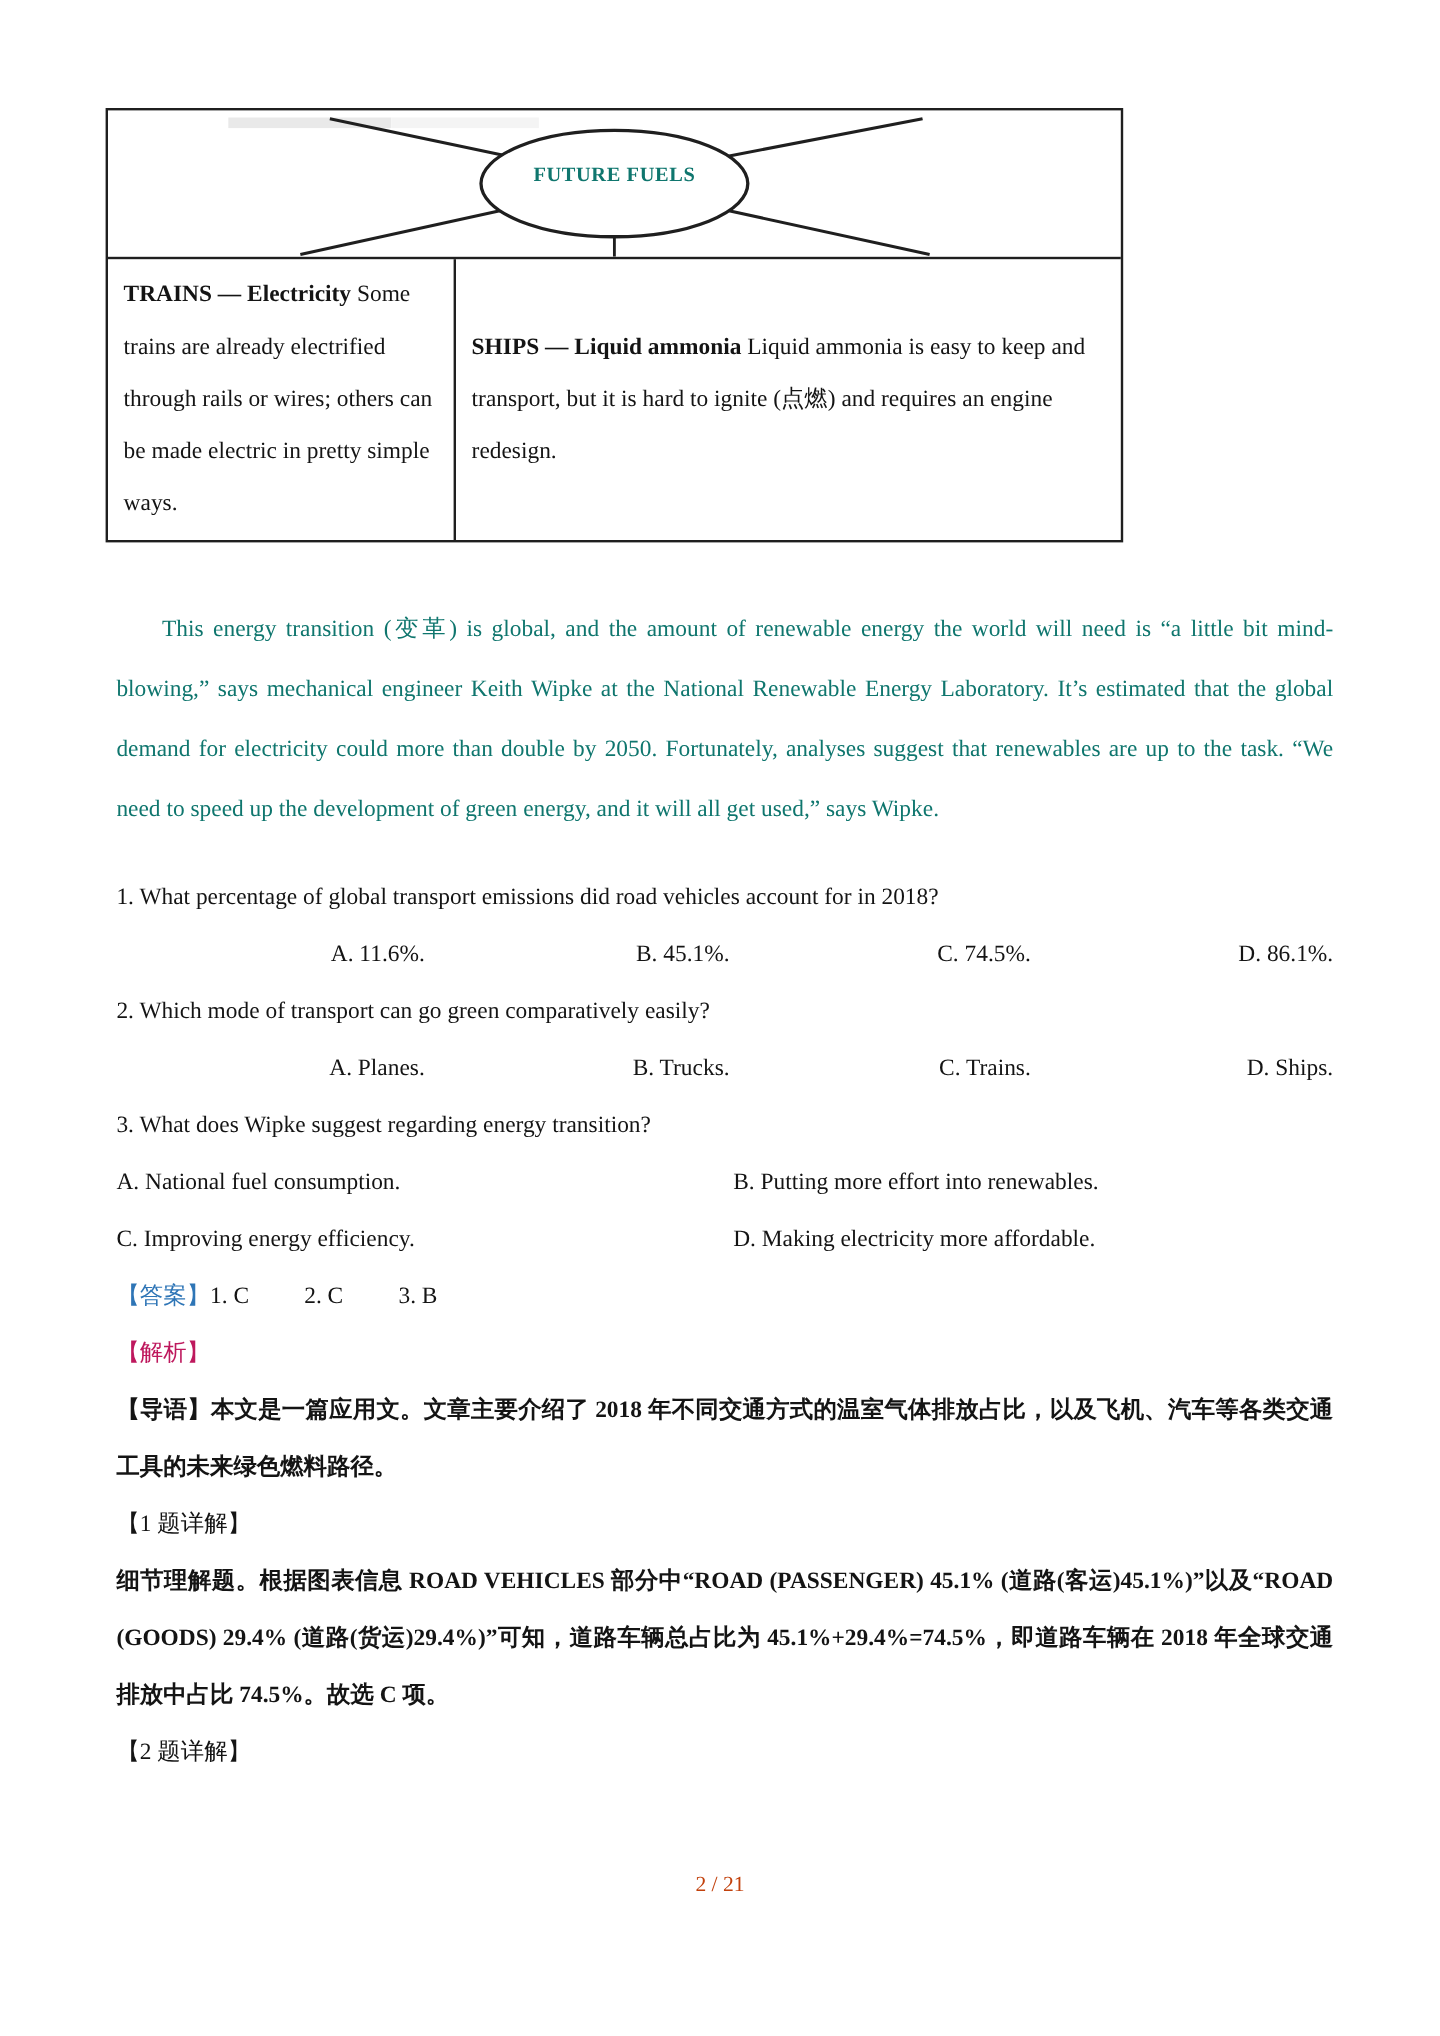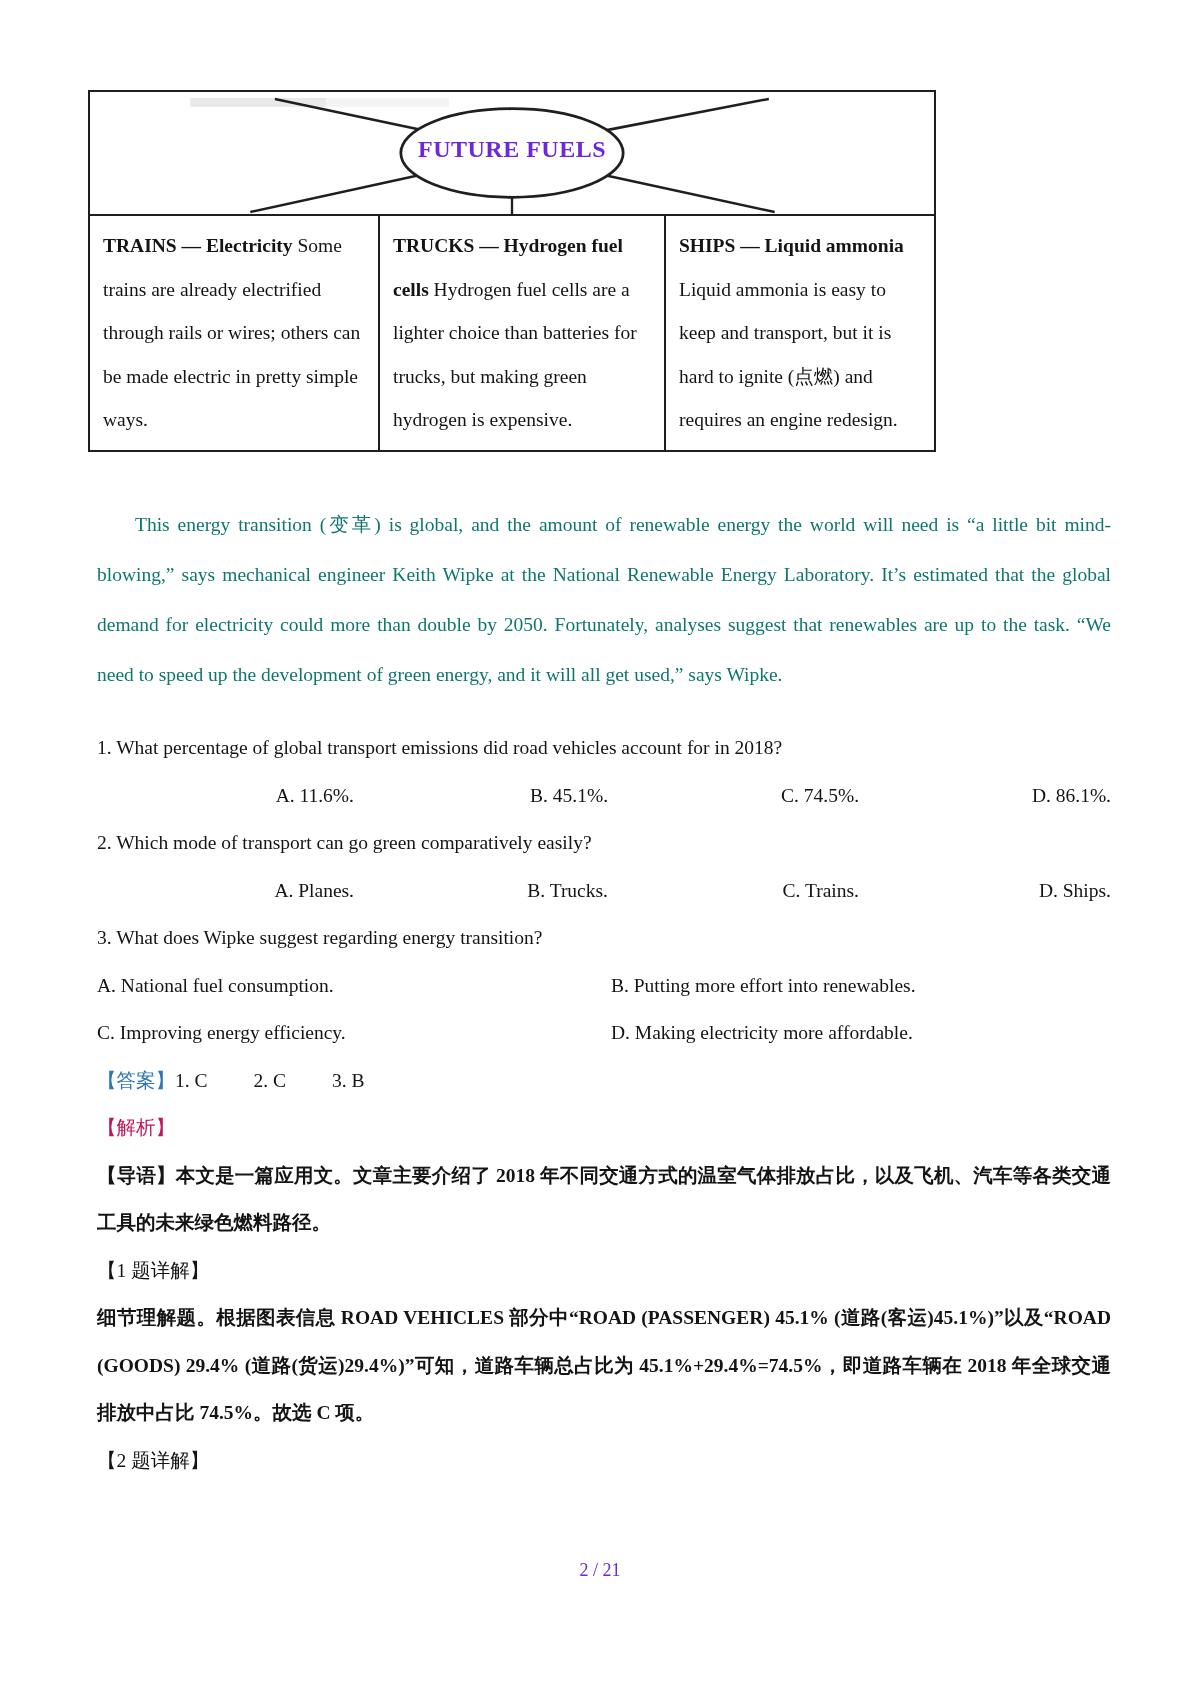--- a/index.html
+++ b/index.html
@@ -14,21 +14,21 @@
   }
   
   .sheet {
     position:absolute; left:88px; top:90px; width:848px;
     border:2px solid #1f1f1f;
   }
   .diagram { position:relative; height:124px; border-bottom:2px solid #1f1f1f; }
   .diagram svg { display:block; width:100%; height:100%; }
   .diagram .oval-label {
     position:absolute; left:0; right:0; top:44px; text-align:center;
-    font-weight:bold; font-size:24px; letter-spacing:.5px; color:#6d28d9;
+    font-weight:bold; font-size:17px; letter-spacing:.5px; color:#0f766e;
   }
   .ftable { display:flex; align-items:stretch; }
   .fcell { padding:8px 14px 8px 13px; font-size:19.5px; line-height:43.5px; }
   .fcell-1 { width:290px; border-right:2px solid #1f1f1f; }
   .fcell-2 { width:286px; border-right:2px solid #1f1f1f; }
   .fcell-3 { flex:1; display:flex; flex-direction:column; justify-content:center; }
   .fcell b { font-weight:bold; }
   
   .content { position:absolute; left:97px; top:500px; width:1014px; }
   .passage {
@@ -39,21 +39,21 @@
   .qline { white-space:nowrap; }
   .opts4 { display:grid; grid-template-columns:257px 254px 251px 1fr;text-align:right; }
   .opts2 { display:grid; grid-template-columns:514px 1fr; }
   .ansline { display:flex; }
   .ansline .blue { color:#2e75b6; }
   .ansline .ansitem { margin-right:46px; }
   .blue { color:#be185d; }
   .cnpara { text-align:justify;font-weight:bold; }
   .footer {
     position:absolute; left:0; right:0; top:1560px; text-align:center;
-    font-size:18px; color:#6d28d9;
+    font-size:18px; color:#c2410c;
   }
 </style>
 </head>
 <body>
 
 <div class="page">
 
   <div class="sheet">
     <div class="diagram">
       <svg viewBox="0 0 848 124">
@@ -65,24 +65,20 @@
         <line x1="521" y1="85" x2="691" y2="122" stroke="#1f1f1f" stroke-width="2.6"></line>
         <line x1="424" y1="105" x2="424" y2="124" stroke="#1f1f1f" stroke-width="2.4"></line>
         <ellipse cx="424" cy="62" rx="113" ry="45" fill="#ffffff" stroke="#1f1f1f" stroke-width="2.8"></ellipse>
       </svg>
       <div class="oval-label">FUTURE FUELS</div>
     </div>
     <div class="ftable">
       <div class="fcell fcell-1">
         <b>TRAINS — Electricity</b>
         <span>Some trains are already electrified through rails or wires; others can be made electric in pretty simple ways.</span>
-      </div>
-      <div class="fcell fcell-2">
-        <b>TRUCKS — Hydrogen fuel cells</b>
-        <span>Hydrogen fuel cells are a lighter choice than batteries for trucks, but making green hydrogen is expensive.</span>
       </div>
       <div class="fcell fcell-3">
         <div><b>SHIPS — Liquid ammonia</b>
         <span>Liquid ammonia is easy to keep and transport, but it is hard to ignite (点燃) and requires an engine redesign.</span></div>
       </div>
     </div>
   </div>
 
   <div class="content">
 

